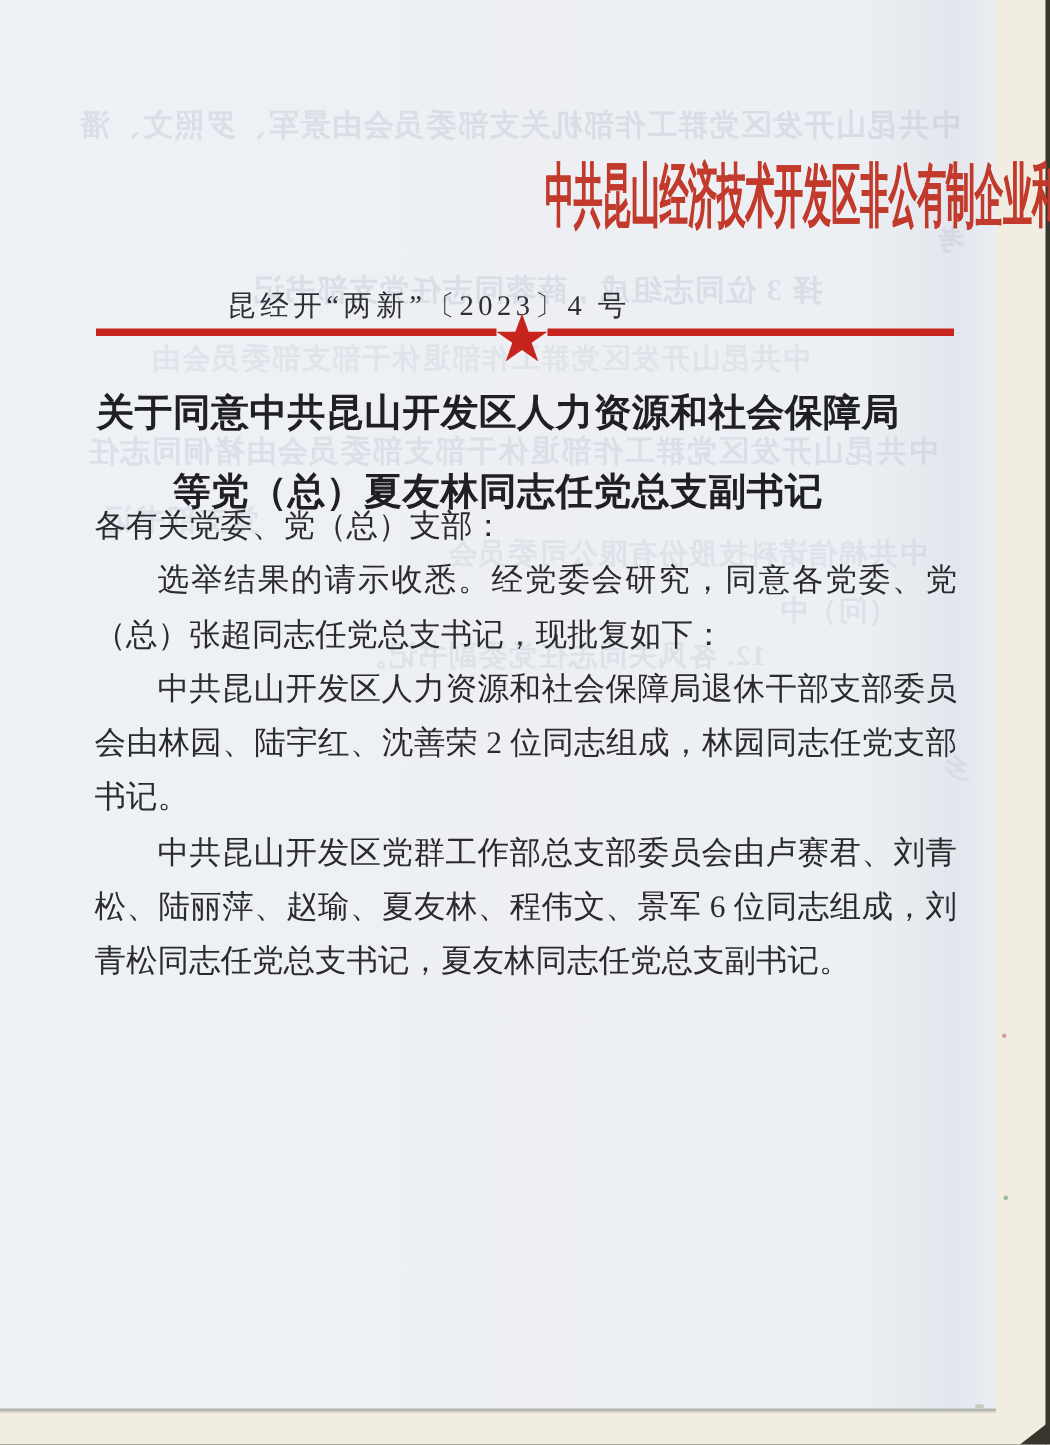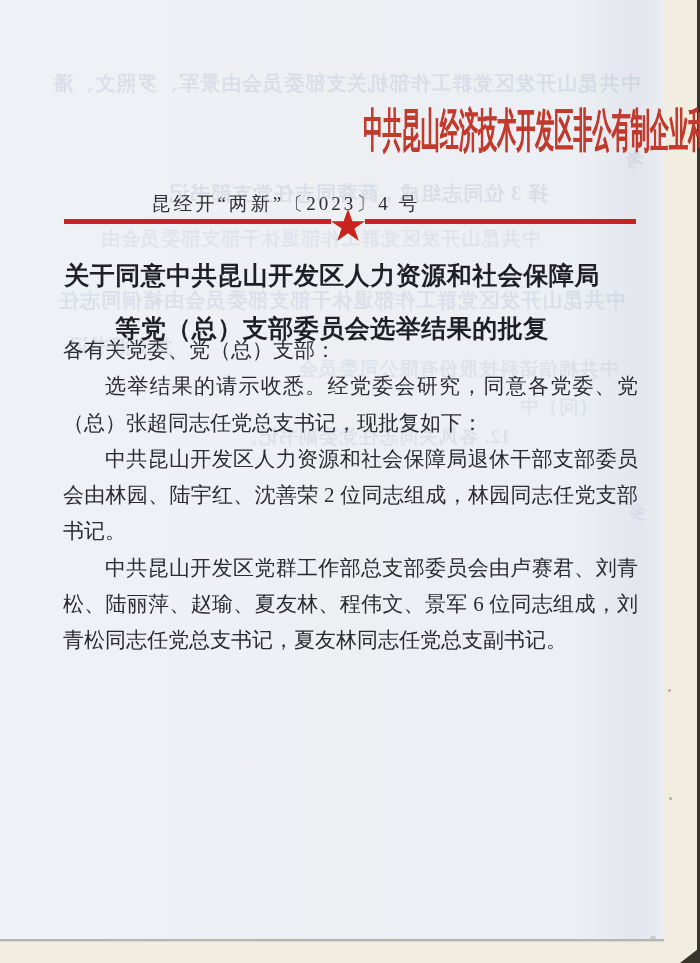--- a/index.html
+++ b/index.html
@@ -92,21 +92,21 @@
   </div>
 
   <div class="doc-number">昆经开“两新”〔2023〕4 号</div>
 
   <div class="red-line left"></div>
   <div class="red-line right"></div>
   <div class="star"></div>
 
   <div class="doc-title">
     <div>关于同意中共昆山开发区人力资源和社会保障局</div>
-    <div>等党（总）支部委员会选举结果的批复</div>
+    <div>等党（总）夏友林同志任党总支副书记</div>
   </div>
 
   <div class="body-text">
     <p class="salutation">各有关党委、党（总）支部：</p>
 
   <p>选举结果的请示收悉。经党委会研究，同意各党委、党（总）张超同志任党总支书记，现批复如下：</p>
       <p>中共昆山开发区人力资源和社会保障局退休干部支部委员会由林园、陆宇红、沈善荣 2 位同志组成，林园同志任党支部书记。</p>
       <p>中共昆山开发区党群工作部总支部委员会由卢赛君、刘青松、陆丽萍、赵瑜、夏友林、程伟文、景军 6 位同志组成，刘青松同志任党总支书记，夏友林同志任党总支副书记。</p>
     </div>
 

